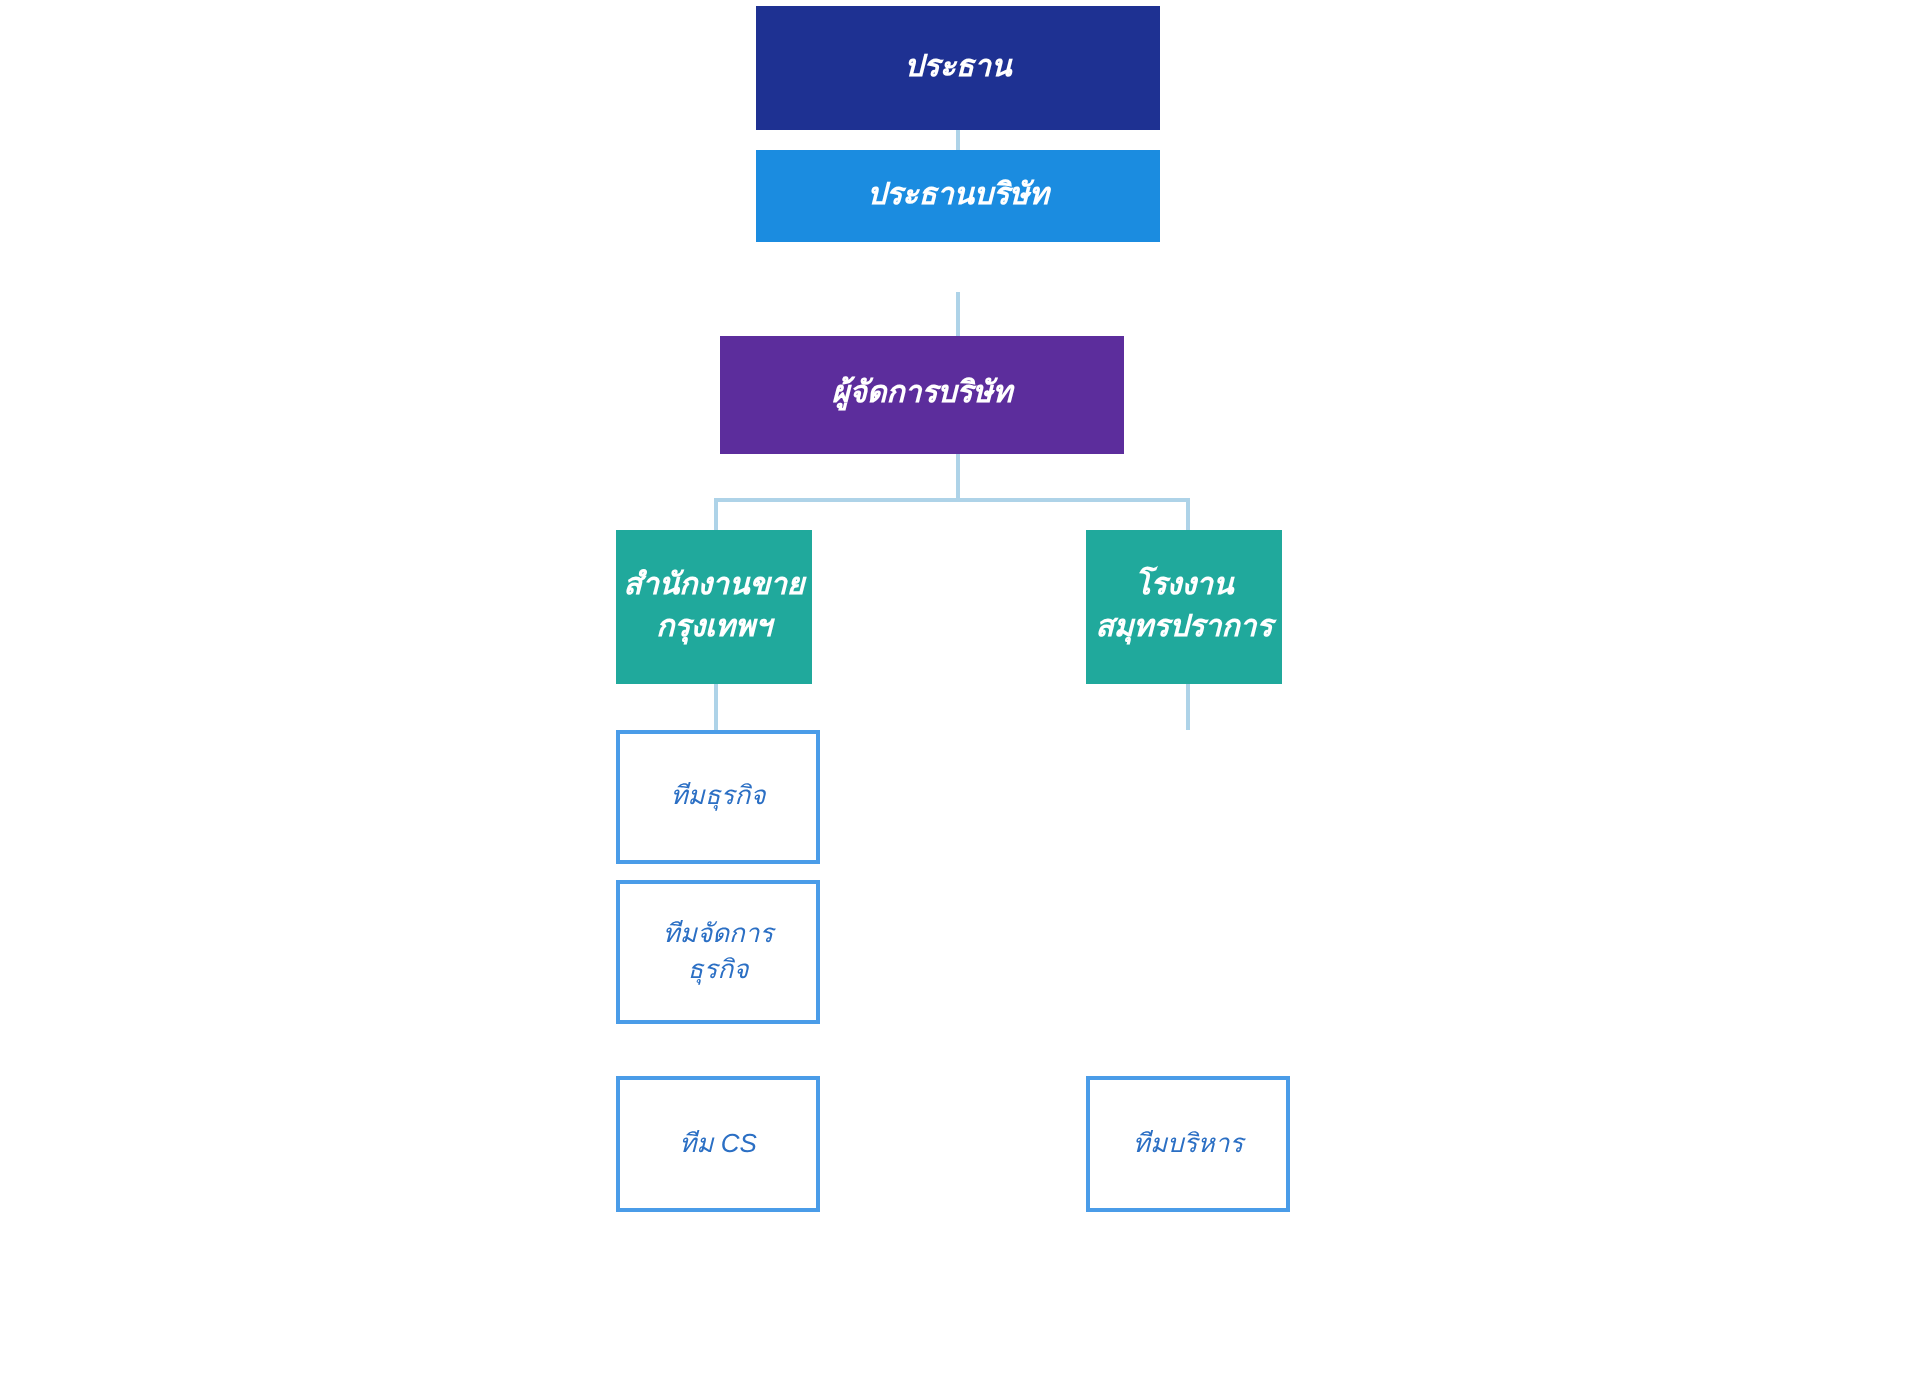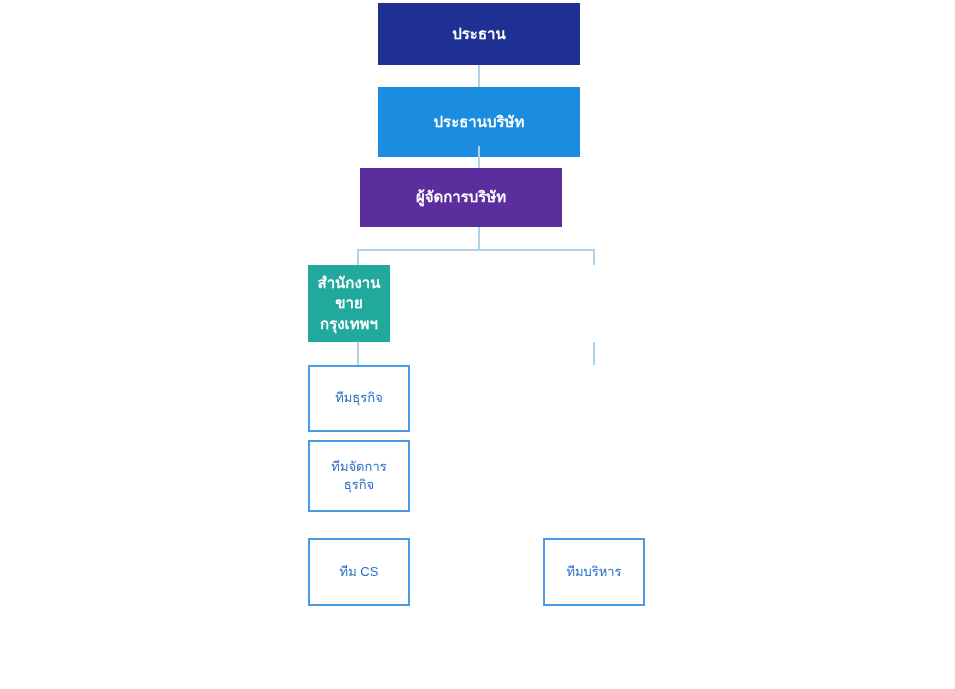--- a/index.html
+++ b/index.html
@@ -5,21 +5,21 @@
   :root {
     --level1-bg: #1e3192;
     --level2-bg: #1b8ce0;
     --level3-bg: #5c2d9c;
     --branch-bg: #20a99c;
     --leaf-border: #4a9ce8;
     --leaf-text: #2b6fc4;
     --connector: #aed3e8;
     --node-text: #ffffff;
   }
-  * { margin: 0; padding: 0; box-sizing: border-box; }
+  * { margin: 0; padding: 0; box-sizing: border-box; font-style: italic; }
   html, body {
     background: #ffffff;
     font-family: "Liberation Sans", "DejaVu Sans", sans-serif;
   }
   .canvas {
     position: relative;
     width: 955px;
     height: 689px;
     background: #ffffff;
     overflow: hidden;
@@ -32,23 +32,23 @@
     text-align: center;
     white-space: pre-line;
   }
   .node-filled {
     color: var(--node-text);
     font-size: 15px;
     font-weight: 700;
     line-height: 1.35;
   }
   .lvl1 { background: var(--level1-bg); left: 378px; top: 3px;   width: 202px; height: 62px; }
-  .lvl2 { background: var(--level2-bg); left: 378px; top: 87px;  width: 202px; height: 70px; }
+  .lvl2 { background: var(--level2-bg); left: 378px; top: 75px;  width: 202px; height: 46px; }
   .lvl3 { background: var(--level3-bg); left: 360px; top: 168px; width: 202px; height: 59px; }
-  .branch { background: var(--branch-bg); width: 82px; height: 77px; top: 265px; }
+  .branch { background: var(--branch-bg); width: 98px; height: 77px; top: 265px; }
   .branch-left  { left: 308px; }
   .branch-right { left: 543px; }
   .leaf {
     background: #ffffff;
     border: 2px solid var(--leaf-border);
     color: var(--leaf-text);
     font-size: 13px;
     font-weight: 400;
     line-height: 1.4;
     width: 102px;
@@ -79,20 +79,22 @@
   <div class="node node-filled lvl3">ผู้จัดการบริษัท</div>
 
   <div class="connector" style="left:478px; top:227px; width:2px; height:23px;"></div>
   <div class="connector" style="left:357px; top:249px; width:238px; height:2px;"></div>
   <div class="connector" style="left:357px; top:249px; width:2px; height:16px;"></div>
   <div class="connector" style="left:593px; top:249px; width:2px; height:16px;"></div>
 
   <div class="node node-filled branch branch-left">สำนักงานขาย
 กรุงเทพฯ</div>
 
+  <div class="node node-filled branch branch-right">โรงงาน
+สมุทรปราการ</div>
 
   <div class="connector" style="left:357px; top:342px; width:2px; height:23px;"></div>
   <div class="connector" style="left:593px; top:342px; width:2px; height:23px;"></div>
 
   <div class="node leaf col-left leaf-row1">ทีมธุรกิจ</div>
   <div class="node leaf col-left leaf-row2">ทีมจัดการ
 ธุรกิจ</div>
   <div class="node leaf col-left leaf-row3">ทีม CS</div>
 
   <div class="node leaf col-right leaf-row3">ทีมบริหาร</div>

